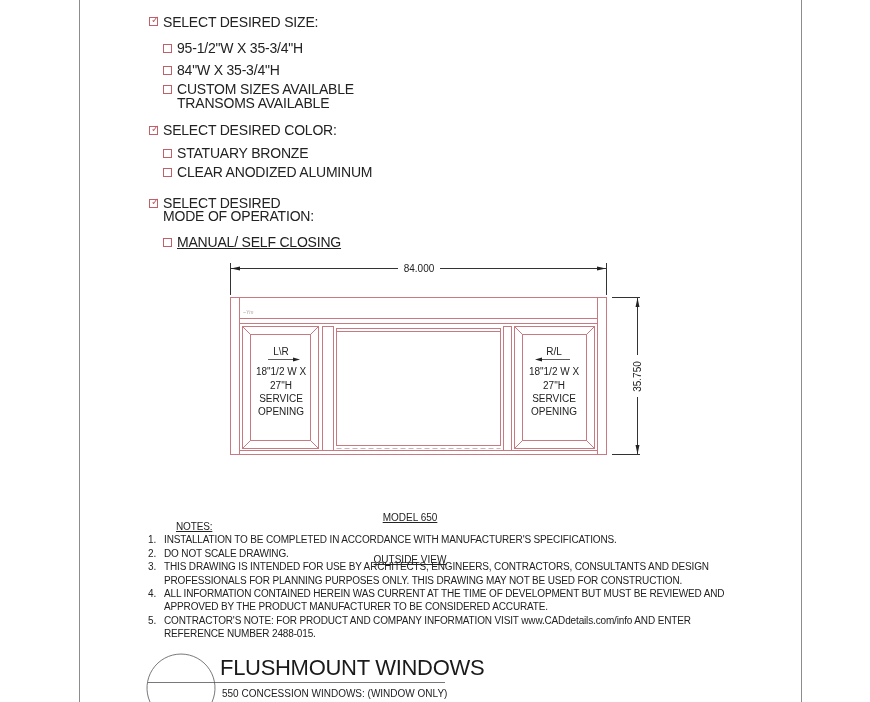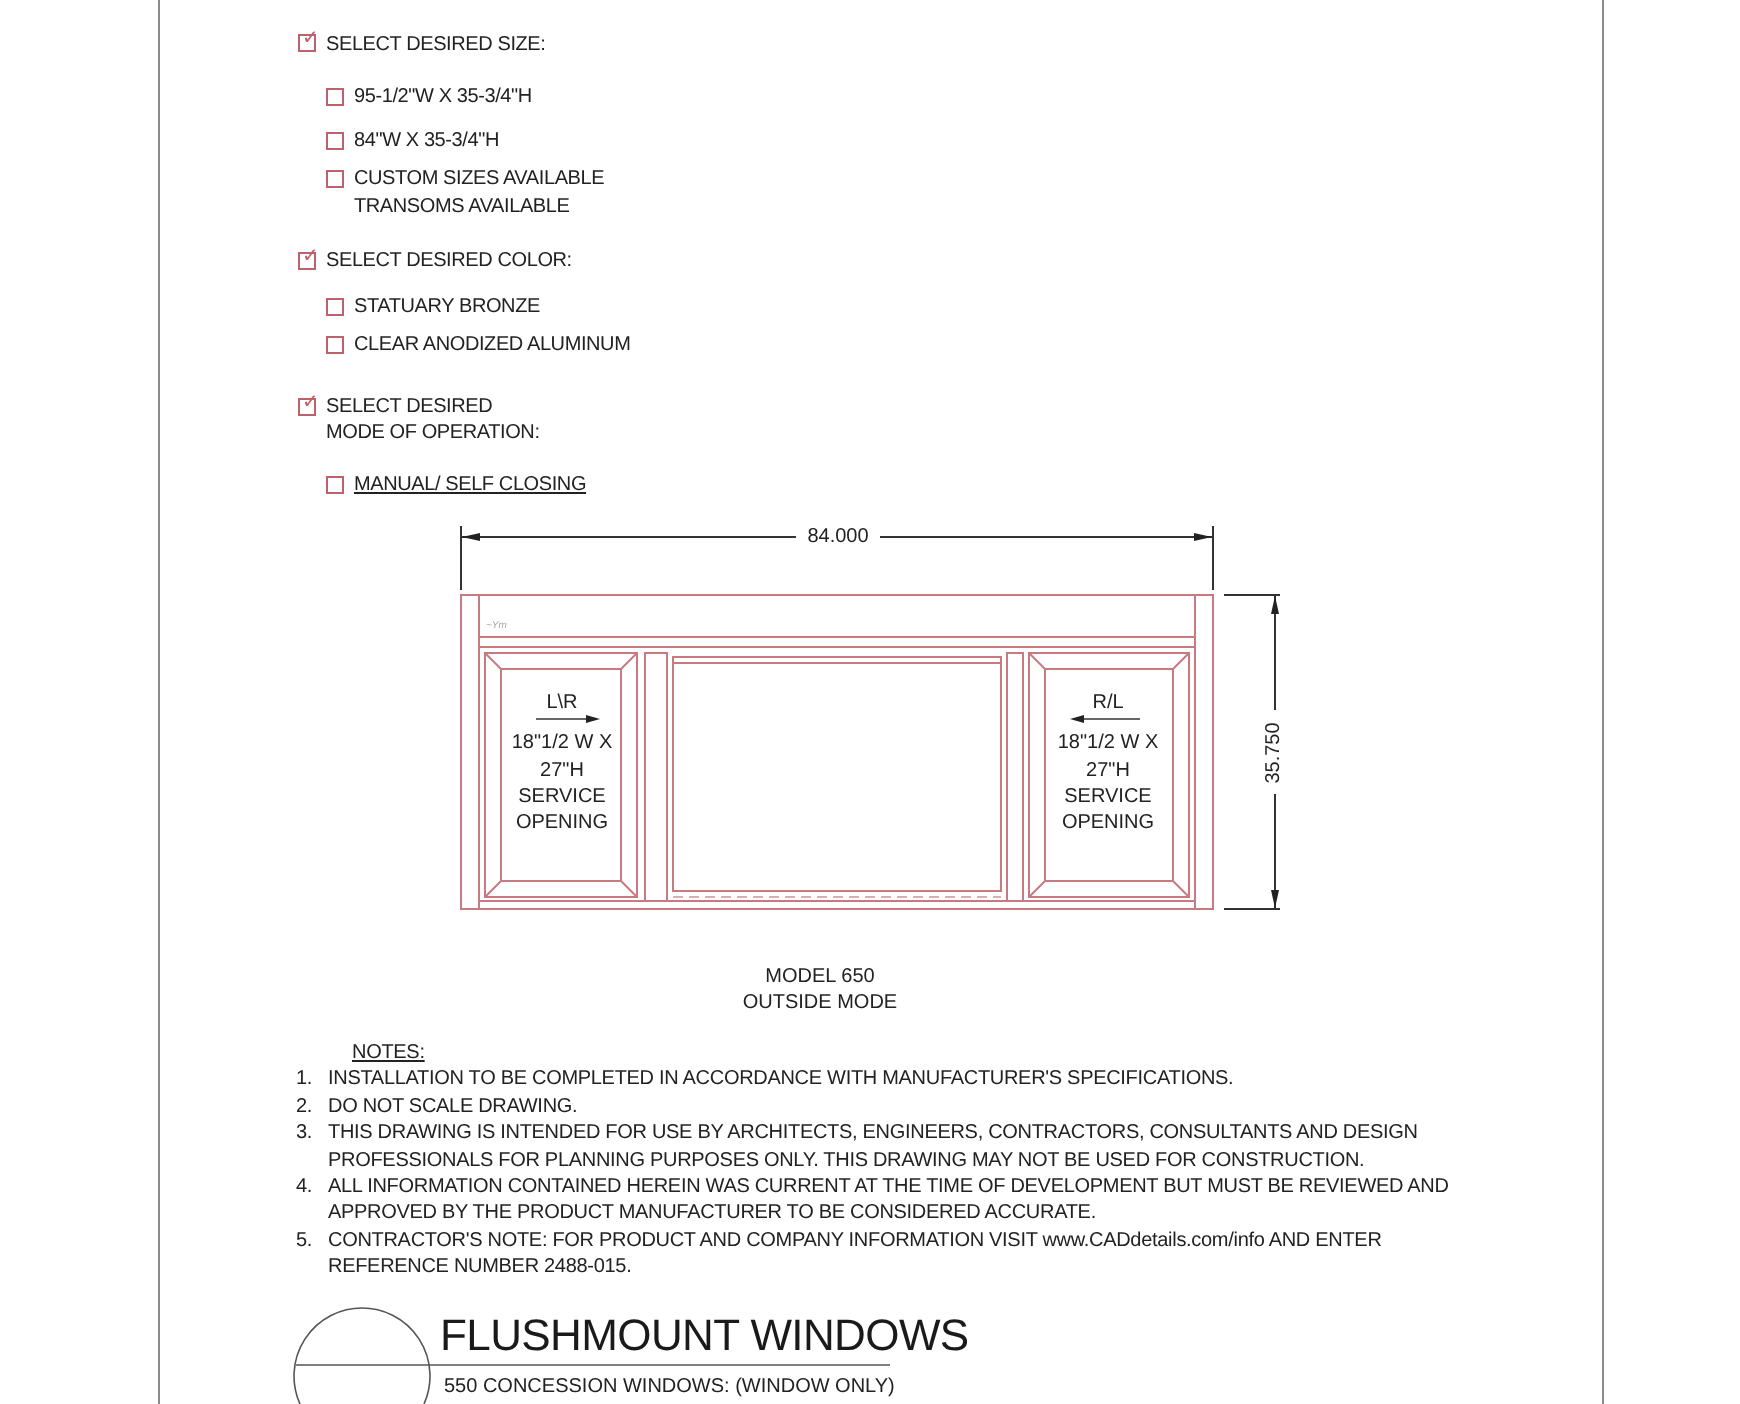--- a/index.html
+++ b/index.html
@@ -1,25 +1,25 @@
 <!DOCTYPE html>
 <html><head>
   <meta charset="utf-8">
   <style>
     html, body { margin: 0; padding: 0; background: #ffffff; }
     body { width: 870px; height: 702px; position: relative; overflow: hidden;
            font-family: "Liberation Sans", sans-serif; color: #1a1a1a; }
     .vline { position: absolute; top: 0; width: 1px; height: 702px; background: #8c8c8c; }
-    .opt { position: absolute; font-size: 10px; line-height: 13px; color: #222; white-space: nowrap; letter-spacing: -0.2px; }
+    .opt { position: absolute; font-size: 14px; line-height: 13px; color: #222; white-space: nowrap; letter-spacing: -0.2px; }
     .cb { position: absolute; width: 9px; height: 9px; border: 1px solid #c0606a; box-sizing: border-box; background: #fff; }
     .check { position: absolute; font-size: 10px; color: #c0606a; line-height: 10px; }
     svg { position: absolute; left: 0; top: 0; }
     .lbl { position: absolute; font-size: 10px; line-height: 13px; text-align: center; color: #222; }
     .caption { position: absolute; font-size: 10px; line-height: 13px; text-align: center; color: #222; }
-    .caption span { display: block; }
+    .caption span { text-decoration: underline; display: block; margin-top: 29px; }
     .notes { position: absolute; left: 148px; top: 520px; font-size: 10px; line-height: 13.4px; color: #222; letter-spacing: -0.15px; }
     .notes .hd { text-decoration: underline; margin-left: 28px; }
     .note { display: flex; }
     .note .n { width: 16px; flex: none; }
     .title { position: absolute; left: 220px; top: 655px; font-size: 22px; color: #1a1a1a; letter-spacing: -0.3px; line-height: 26px; }
     .subtitle { position: absolute; left: 222px; top: 688px; font-size: 10px; color: #222; line-height: 12px; }
   </style>
 </head>
 <body>
 
@@ -146,21 +146,21 @@
 <div>
   <div class="lbl" style="left:524px; top:345px; width:60px;">R/L</div>
   <div class="lbl" style="left:518px; top:365px; width:72px;">18"1/2 W X</div>
   <div class="lbl" style="left:518px; top:379px; width:72px;">27"H</div>
   <div class="lbl" style="left:518px; top:392px; width:72px;">SERVICE</div>
   <div class="lbl" style="left:518px; top:405px; width:72px;">OPENING</div>
 </div>
 
 <div class="caption" style="left:350px; top:482px; width:120px;">
   <span>MODEL 650</span>
-  <span>OUTSIDE MODE</span>
+  <span>OUTSIDE VIEW</span>
 </div>
 
 <div class="notes">
   <div class="hd">NOTES:</div>
   <div class="note">
     <span class="n">1.</span>
     <span>INSTALLATION TO BE COMPLETED IN ACCORDANCE WITH MANUFACTURER'S SPECIFICATIONS.</span>
   </div>
   <div class="note">
     <span class="n">2.</span>

